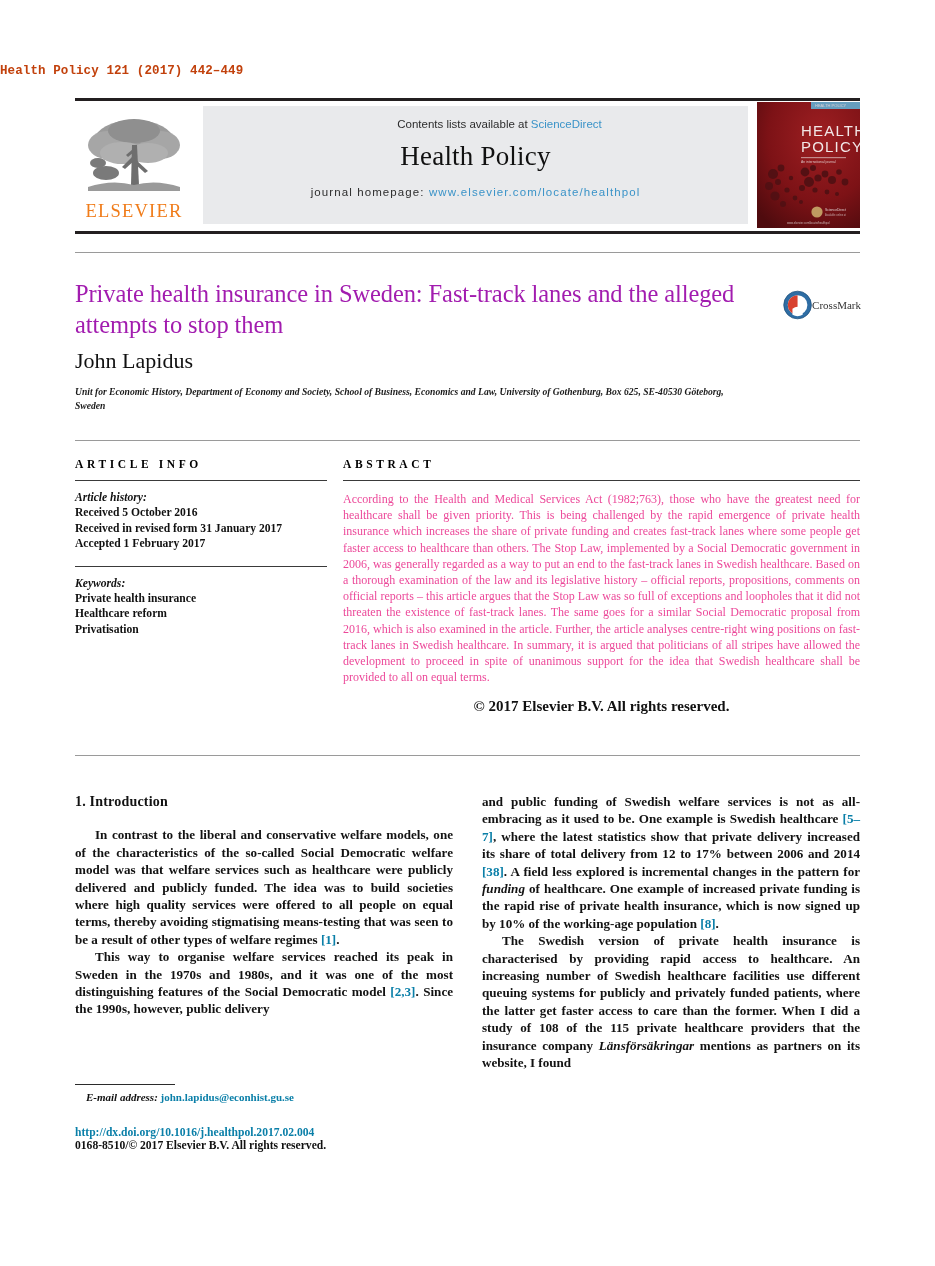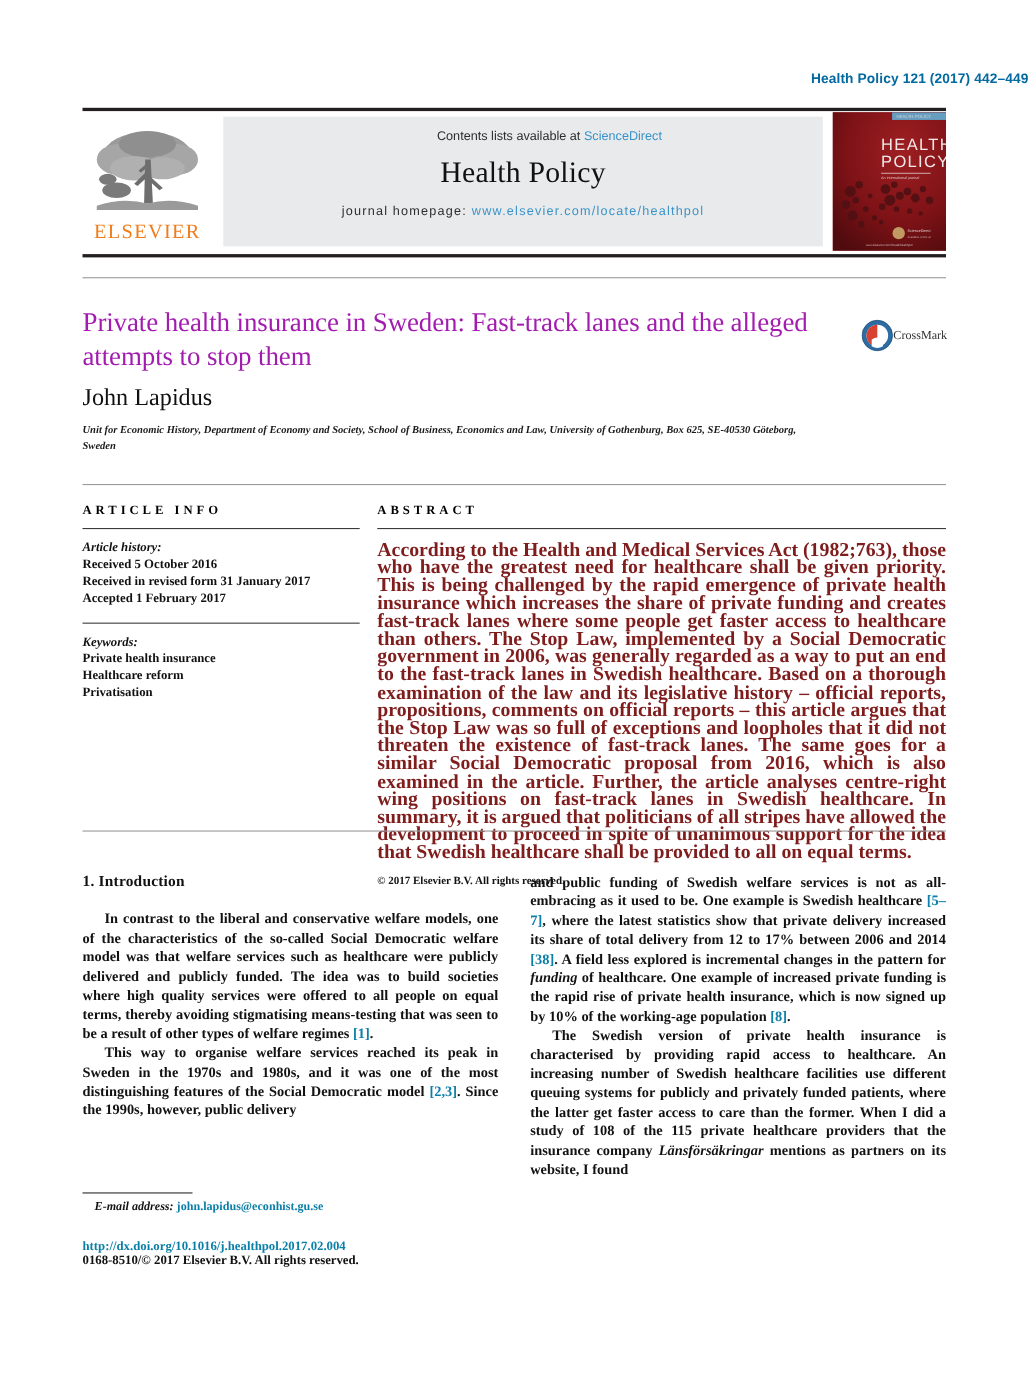--- a/index.html
+++ b/index.html
@@ -21,25 +21,25 @@
     height: 1266px;
     box-sizing: border-box;
   }
 
   
   .running-head {
     position: absolute;
     top: 64px;
     left: 0;
     width: 935px;
-    text-align: right;
-    font-family: Liberation Sans, sans-serif;
+    text-align: left;
+    font-family: Liberation Mono, monospace;
     font-weight: bold;
     font-size: 12.5px;
-    color: #0369a1;
+    color: #c2410c;
     letter-spacing: 0.1px;
   }
 
   
   .masthead {
     position: absolute;
     top: 98px;
     left: 75px;
     width: 785px;
     height: 136px;
@@ -233,31 +233,31 @@
     display: block;
   }
   .info-sep {
     height: 1px;
     background: #3a3a3a;
     margin-top: 14px;
   }
   .abstract-body {
     margin-top: 10px;
     font-family: "Liberation Serif", serif;
-    font-size: 18px;
+    font-size: 12px;
     line-height: 16.2px;
-    font-weight: bold;
+    font-weight: normal;
     text-align: justify;
-    color: #7f1d1d;
+    color: #ec4899;
   }
   .copyright {
     margin-top: 13px;
-    text-align: left;
-    font-family: "Liberation Serif", serif;
-    font-size: 10px;
+    text-align: center;
+    font-family: "Liberation Serif", serif;
+    font-size: 15px;
     font-weight: bold;
     color: #111111;
   }
   .body-rule {
     position: absolute;
     top: 755px;
     left: 75px;
     width: 785px;
     height: 1px;
     background: #9a9a9a;

